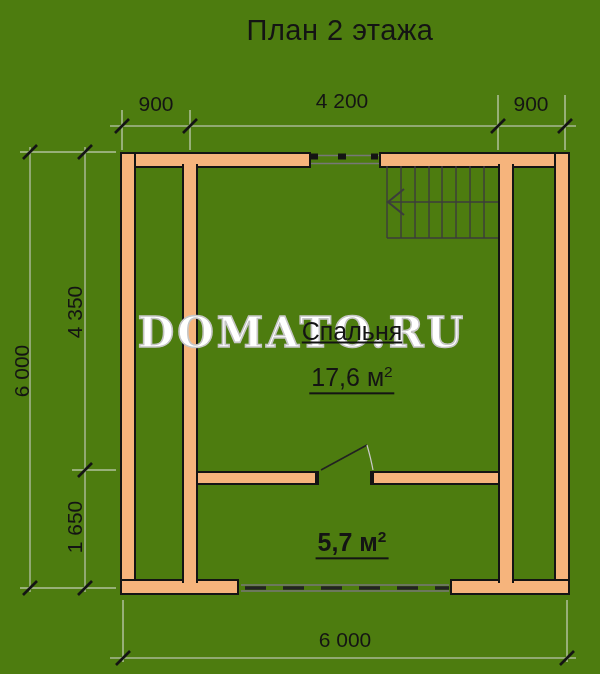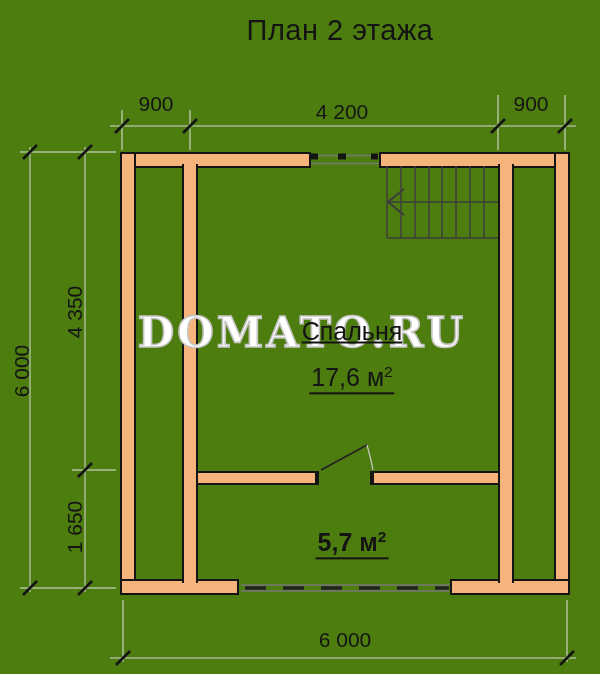--- a/index.html
+++ b/index.html
@@ -33,21 +33,21 @@
   .label{z-index:5;}
 </style>
 </head>
 <body>
 
 <div id="canvas">
 
   <div id="title" class="abs ctr label" style="left:340px;top:30px;">План 2 этажа</div>
 
   <div class="abs ctr dim-label label" style="left:156px;top:104px;">900</div>
-  <div class="abs ctr dim-label label" style="left:342px;top:112px;">4 200</div>
+  <div class="abs ctr dim-label label" style="left:342px;top:101px;">4 200</div>
   <div class="abs ctr dim-label label" style="left:531px;top:104px;">900</div>
   <div class="abs ctr-rot dim-label label" style="left:22px;top:371px;">6 000</div>
   <div class="abs ctr-rot dim-label label" style="left:75px;top:312px;">4 350</div>
   <div class="abs ctr-rot dim-label label" style="left:75px;top:527px;">1 650</div>
   <div class="abs ctr dim-label label" style="left:345px;top:640px;">6 000</div>
 
   <div class="wall" style="left:120px;top:152px;width:191px;height:16px;"></div>
   <div class="wall" style="left:379px;top:152px;width:191px;height:16px;"></div>
   <div class="wall" style="left:120px;top:152px;width:16px;height:443px;"></div>
   <div class="wall" style="left:554px;top:152px;width:16px;height:443px;"></div>

